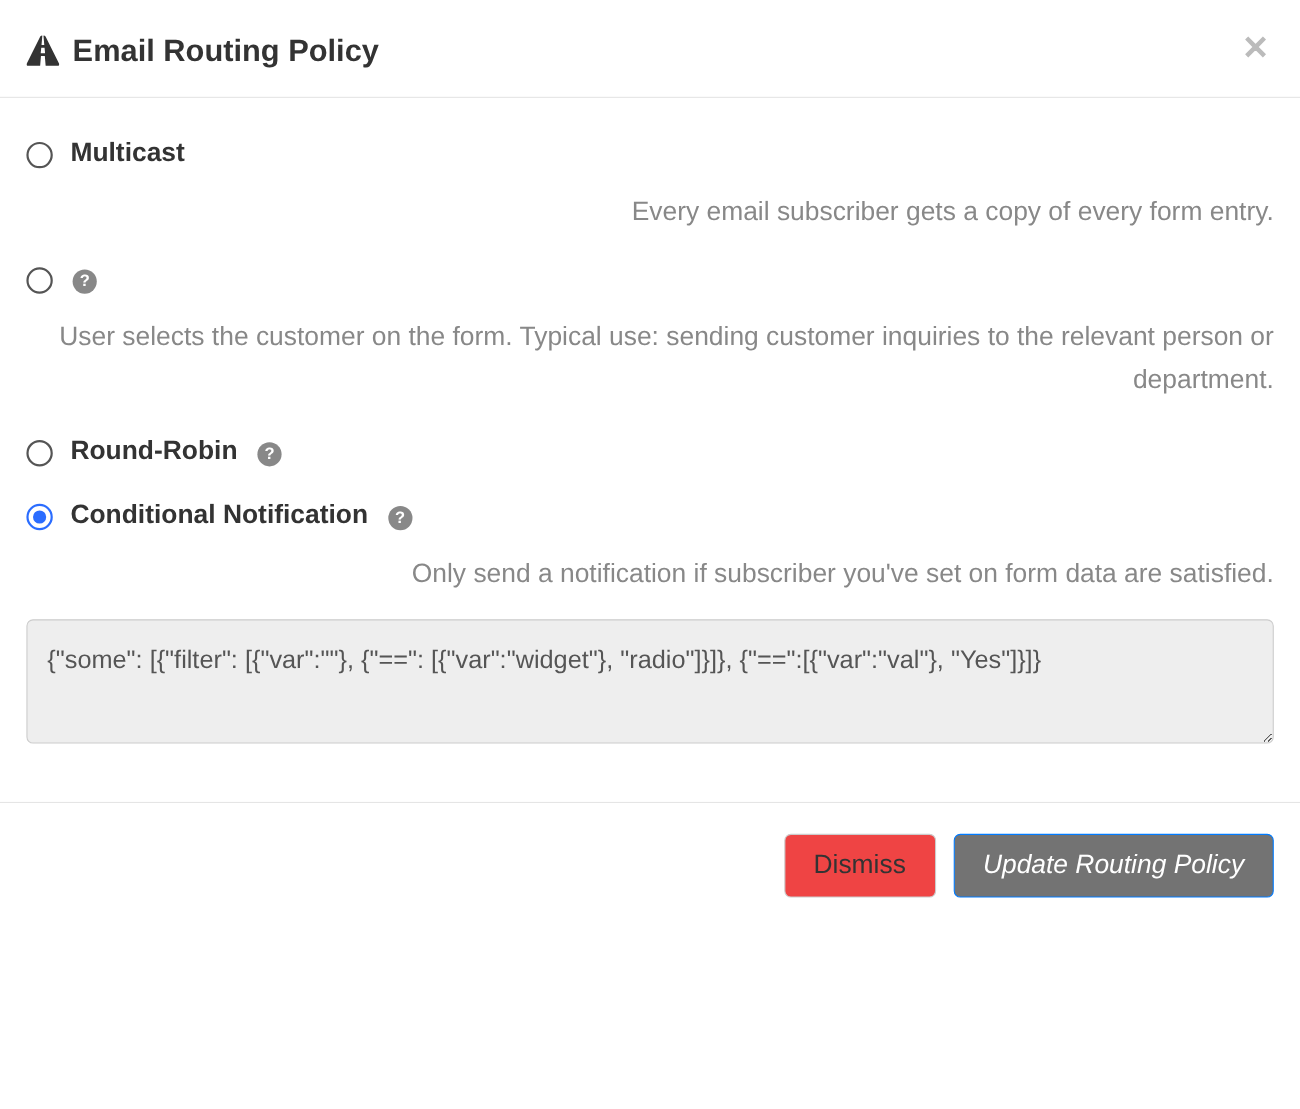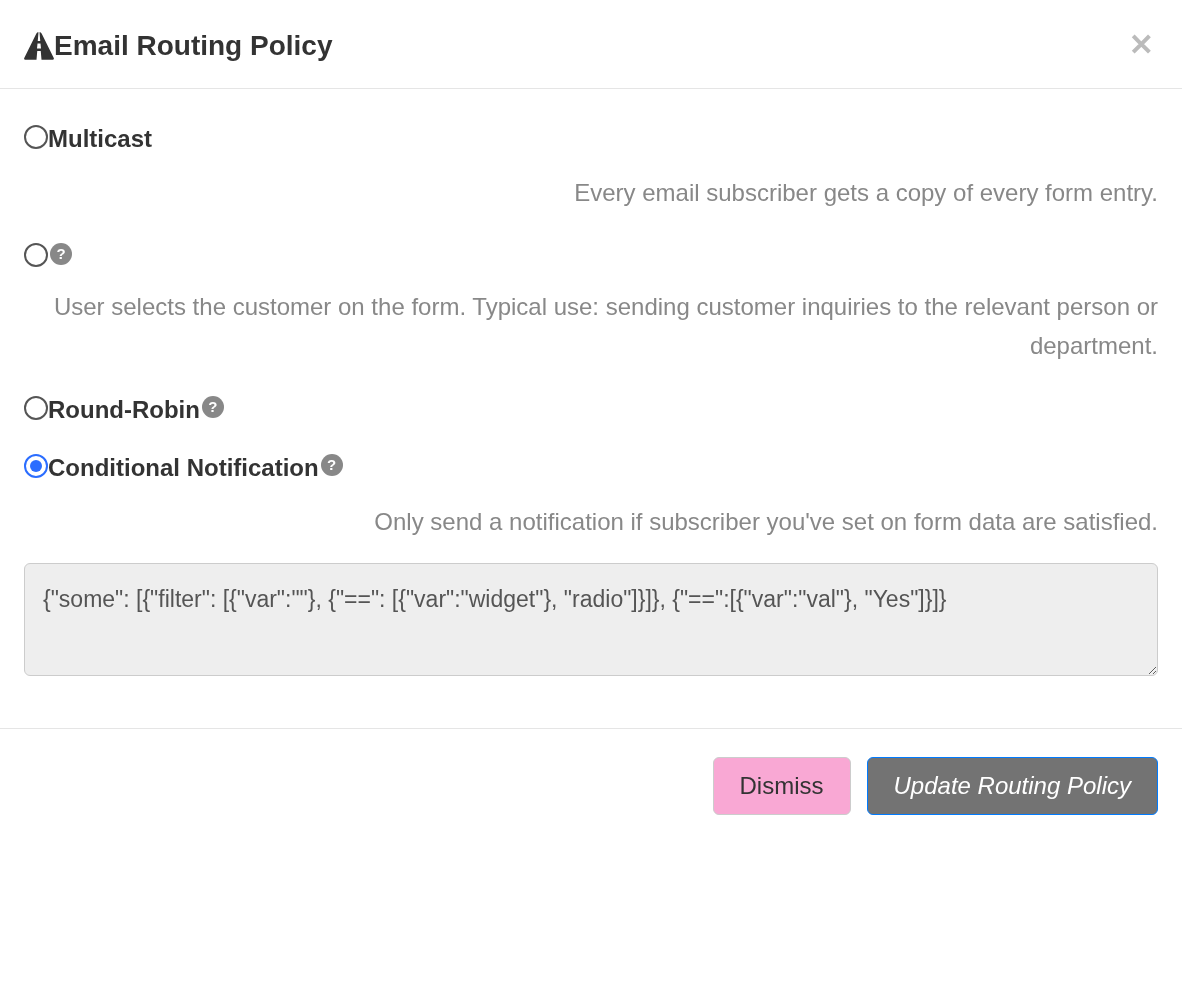--- a/index.html
+++ b/index.html
@@ -16,21 +16,21 @@
     .modal-header {
       display: flex;
       justify-content: space-between;
       align-items: flex-start;
       padding: 30px 24px 26px 24px;
       border-bottom: 1px solid #e5e5e5;
     }
     .modal-title {
       display: flex;
       align-items: center;
-      gap: 0;
+      gap: 12px;
       font-size: 28px;
       font-weight: 700;
       color: #333;
     }
     .modal-title-icon {
       display: inline-flex;
     }
     .close-btn {
       background: none;
       border: none;
@@ -42,21 +42,22 @@
       padding: 0 4px;
     }
     .modal-body {
       padding: 36px 24px 48px 24px;
     }
     .option-group {
       margin-bottom: 30px;
     }
     .option-header {
       display: flex;
-      align-items: flex-start;
+      align-items: flex-end;
+      gap: 16px;
       margin-bottom: 20px;
     }
     .radio {
       appearance: none;
       width: 24px;
       height: 24px;
       border: 2px solid #555;
       border-radius: 50%;
       position: relative;
       cursor: pointer;
@@ -123,21 +124,21 @@
       border-top: 1px solid #e5e5e5;
     }
     .btn {
       font-size: 24px;
       padding: 14px 26px;
       border-radius: 6px;
       cursor: pointer;
       border: 1px solid transparent;
     }
     .btn-secondary {
-      background: #f9a8d4;
+      background: #ef4444;
       color: #333;
       border-color: #ccc;
     }
     .btn-primary {
       background: #737373;
       color: #fff;
       border-color: #007bff;
       font-style: italic;
     }
   </style>

